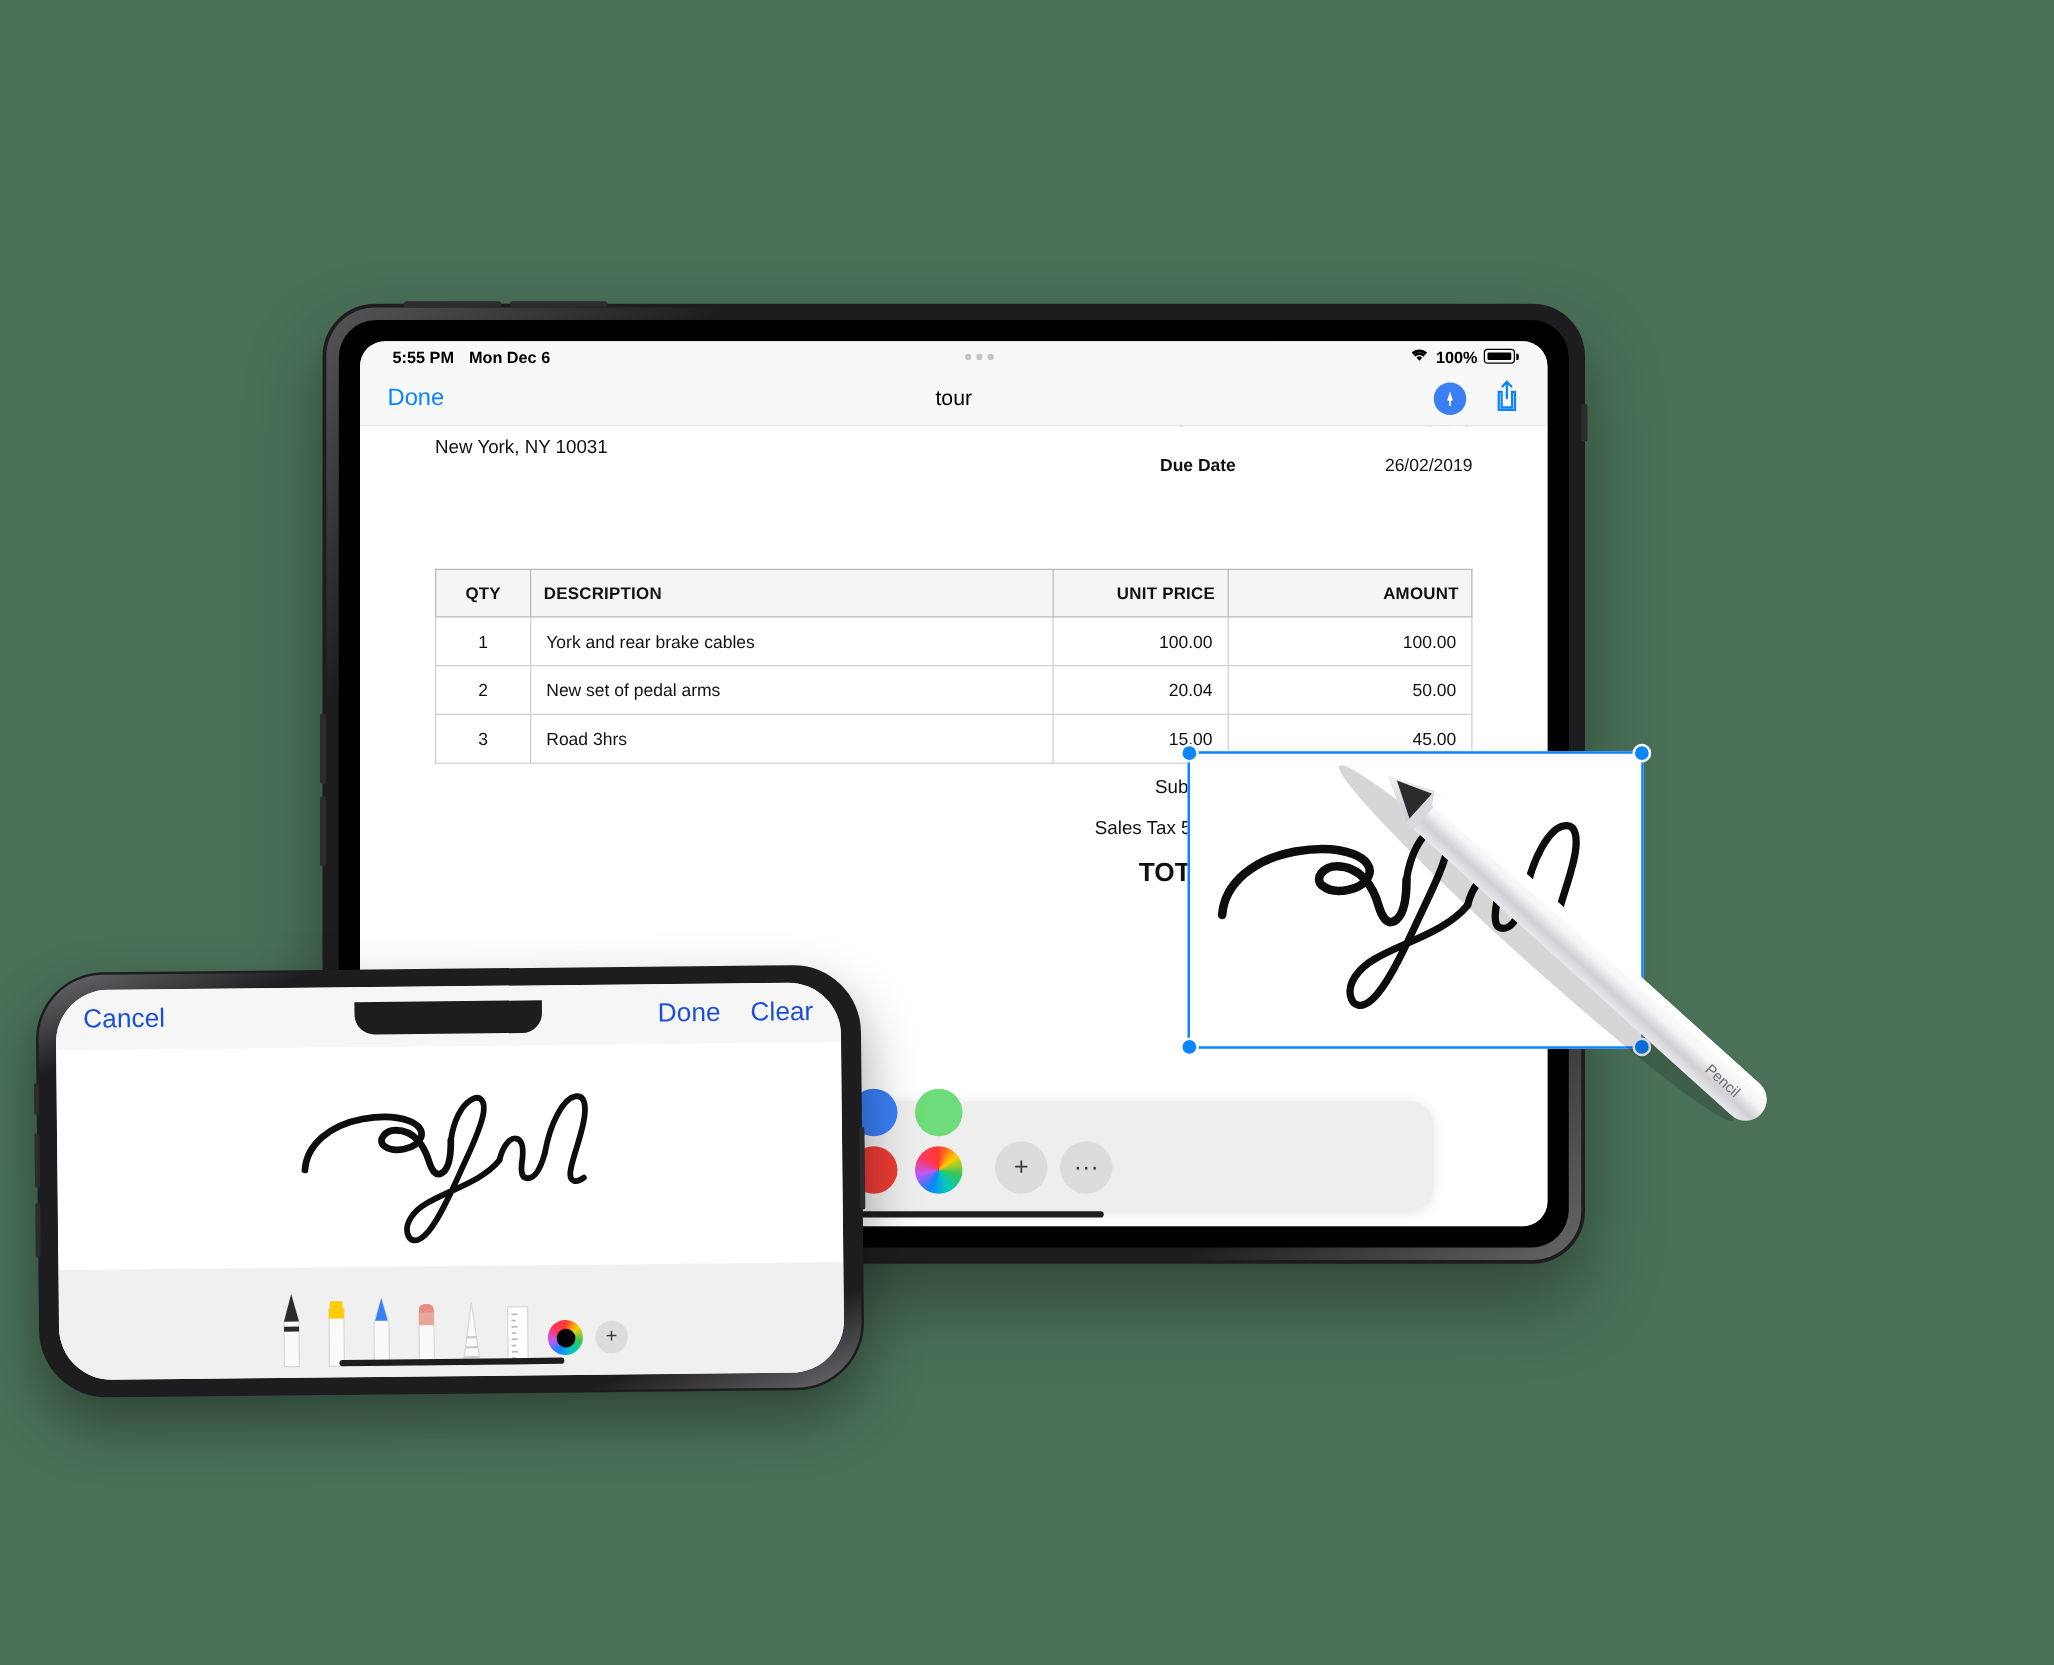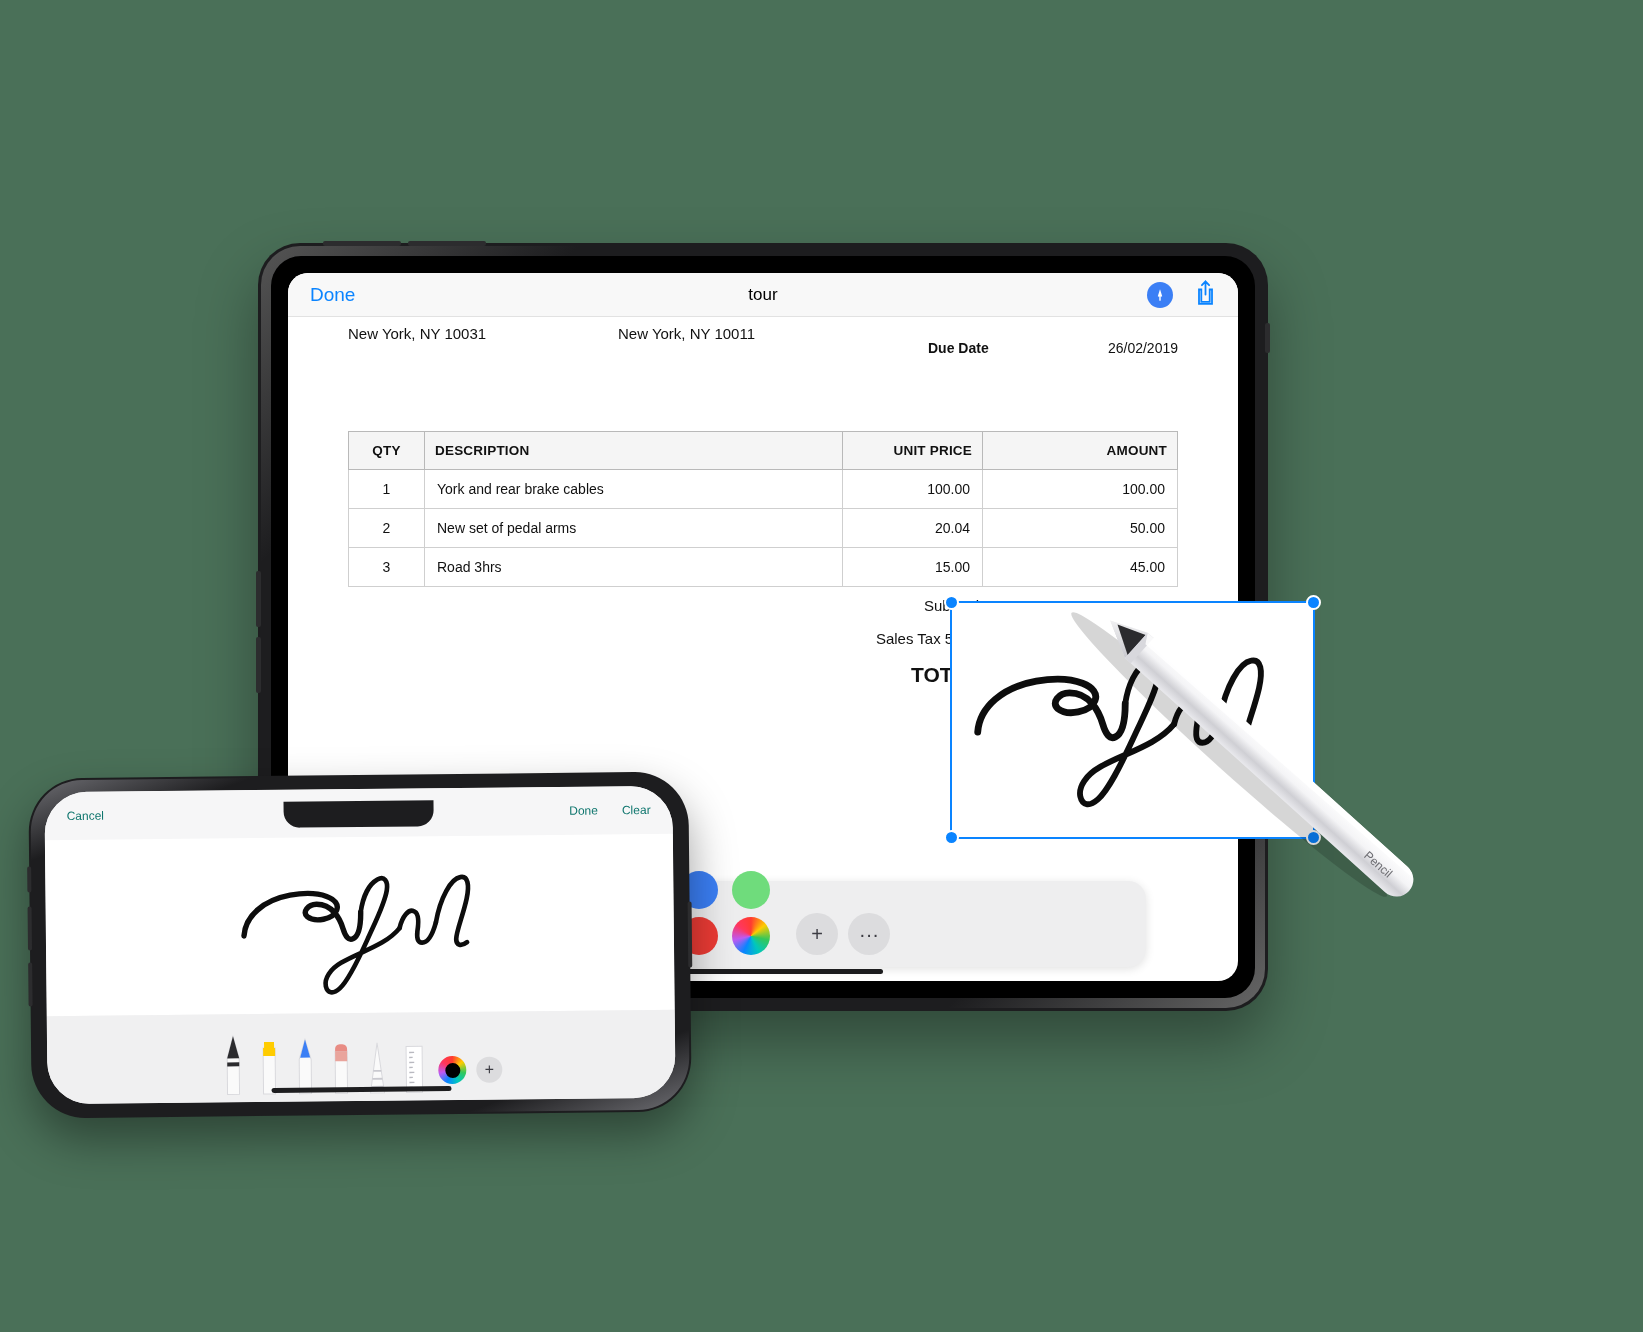--- a/index.html
+++ b/index.html
@@ -148,21 +148,21 @@
   .ip-notch { position:absolute; left:50%; top:12px; transform:translateX(-50%);
      width:150px;height:26px;background:#1d1d1f;border-radius:0 0 16px 16px;z-index:9;}
   .iph-btn{position:absolute;background:#2c2c2e;border-radius:2px;z-index:3;}
   .iph-btn.l1{width:4px;height:26px;left:-2px;top:88px;}
   .iph-btn.l2{width:4px;height:44px;left:-2px;top:128px;}
   .iph-btn.l3{width:4px;height:44px;left:-2px;top:184px;}
   .iph-btn.r1{width:4px;height:66px;right:-2px;top:130px;}
 
   .iph-nav { height:48px; background:#f6f6f7; display:flex; align-items:center;
              padding:0 22px; position:relative; }
-  .iph-nav .lnk { color:#0f766e; font-size:12px; }
+  .iph-nav .lnk { color:#1d4ed8; font-size:21px; }
   .iph-nav .ttl { position:absolute; left:0; right:0; text-align:center;
                   font-size:17px; font-weight:bold; color:#000; pointer-events:none;}
   .iph-nav .rt { margin-left:auto; display:flex; gap:24px; z-index:2;}
   .iph-canvas { height:176px; background:#fff; position:relative; }
   .iph-canvas svg { position:absolute; left:28%; top:6%; width:46%; height:88%; }
   .iph-palette { height:88px; background:#f0f0f1; display:flex;
                  align-items:flex-end; justify-content:center; gap:10px;
                  padding-bottom:2px; position:relative; }
   .iph-home { position:absolute; bottom:9px; left:50%; transform:translateX(-50%);
               width:180px;height:5px;background:#1d1d1f;border-radius:3px;z-index:9;}
@@ -175,20 +175,43 @@
 
 <div id="ipad">
   <div class="ipad-btn top1"></div>
   <div class="ipad-btn top2"></div>
   <div class="ipad-btn side1"></div>
   <div class="ipad-btn side2"></div>
   <div class="ipad-btn side3"></div>
 
   <div id="ipad-screen">
 
+    <div class="ios-statusbar">
+      <div class="sb-left">
+        <span>5:55 PM</span>
+        <span>Mon Dec 6</span>
+      </div>
+      <div class="sb-mid">
+            <i></i>
+            <i></i>
+            <i></i>
+          </div>
+      <div class="sb-right">
+        <span>
+          <svg width="17" height="13" viewBox="0 0 17 13">
+                <path d="M8.5 11.6 6.2 9.1a3.4 3.4 0 0 1 4.6 0zM3.9 6.8 2.3 5.1a8.9 8.9 0 0 1 12.4 0l-1.6 1.7a6.6 6.6 0 0 0-9.2 0z" fill="#000"></path>
+                <path d="M5.3 8.3 3.9 6.8a6.6 6.6 0 0 1 9.2 0l-1.4 1.5a4.6 4.6 0 0 0-6.4 0z" fill="#000"></path>
+              </svg>
+        </span>
+        <span>100%</span>
+        <span class="batt">
+              <i></i>
+            </span>
+      </div>
+    </div>
 
     <div class="ipad-nav">
       <span class="nav-done">Done</span>
       <span class="nav-title">tour</span>
       <span class="nav-right">
         <span class="markup-circle">
           <svg width="14" height="14" viewBox="0 0 14 14">
                 <path d="M7 1.2 9.2 8.2a4.4 4.4 0 0 1-4.4 0z" fill="#fff"></path>
                 <rect x="6.3" y="8.4" width="1.4" height="4.3" fill="#fff"></rect>
               </svg>
@@ -201,24 +224,20 @@
         </span>
       </span>
     </div>
 
     <div class="doc">
       <div class="doc-inner">
         <div class="addr-row">
           <div class="addr-col">
             <div>4012 Wood Road</div>
             <div>New York, NY 10031</div>
-          </div>
-          <div class="addr-col">
-            <div>2019 Redbud Drive</div>
-            <div>New York, NY 10011</div>
           </div>
           <div class="meta">
             <div class="meta-row">
               <b>P.O.#</b>
               <span>2412/2019</span>
             </div>
             <div class="meta-row">
               <b>Due Date</b>
               <span>26/02/2019</span>
             </div>

